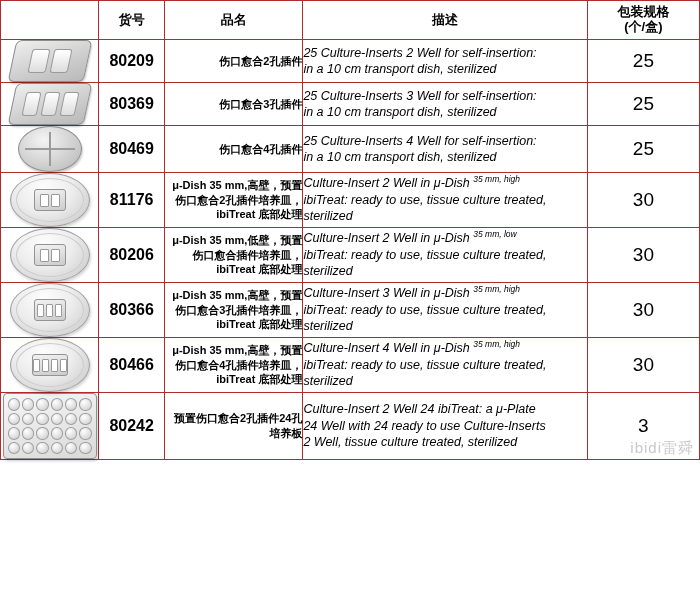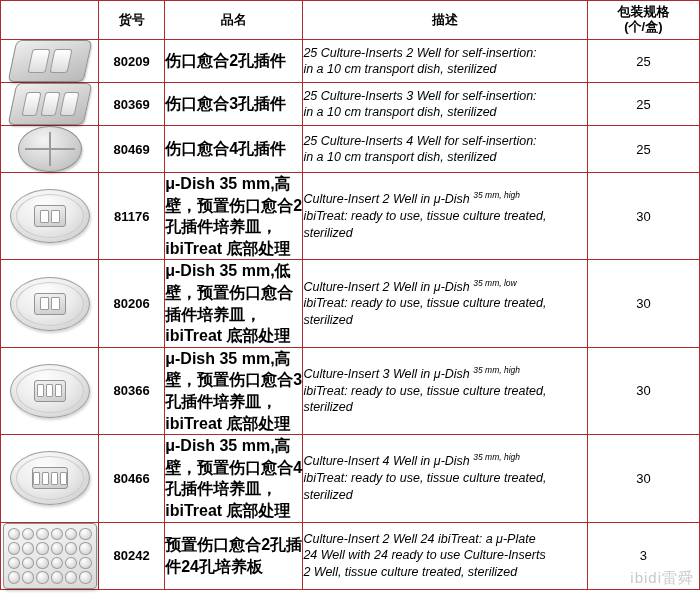--- a/index.html
+++ b/index.html
@@ -39,40 +39,40 @@
   col.c-name { width: 138px; }
   col.c-desc { width: 284px; }
   col.c-pack { width: 112px; }
 
   td.cell-img {
     text-align: center;
     padding: 4px 0;
   }
   td.cell-code {
     text-align: center;
-    font-size: 13px;
+    font-size: 16px;
     font-weight: bold;
   }
   td.cell-name {
-    text-align: left;
-    font-size: 16px;
+    text-align: right;
+    font-size: 11px;
     font-weight: bold;
     line-height: 1.35;
     padding: 4px 6px;
   }
   td.cell-desc {
     text-align: left;
     font-size: 12.5px;
     line-height: 1.32;
     padding: 5px 6px 5px 7px;
     font-style: italic;
   }
   td.cell-pack {
     text-align: center;
-    font-size: 13px;
+    font-size: 19px;
   }
   .sup {
     font-size: 8.5px;
     vertical-align: super;
     line-height: 1;
     margin-top: 20px;
   }
   .imgbox {
     display: flex;
     align-items: center;

